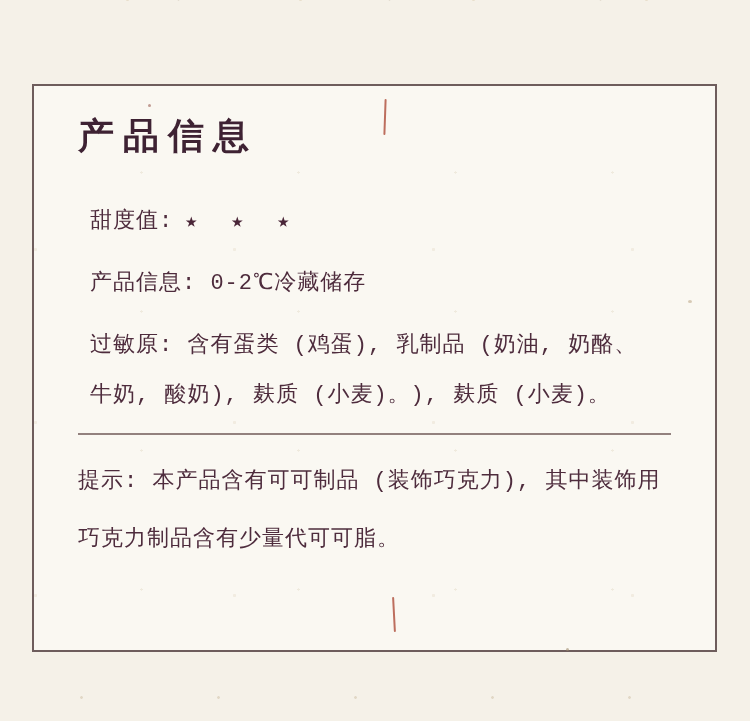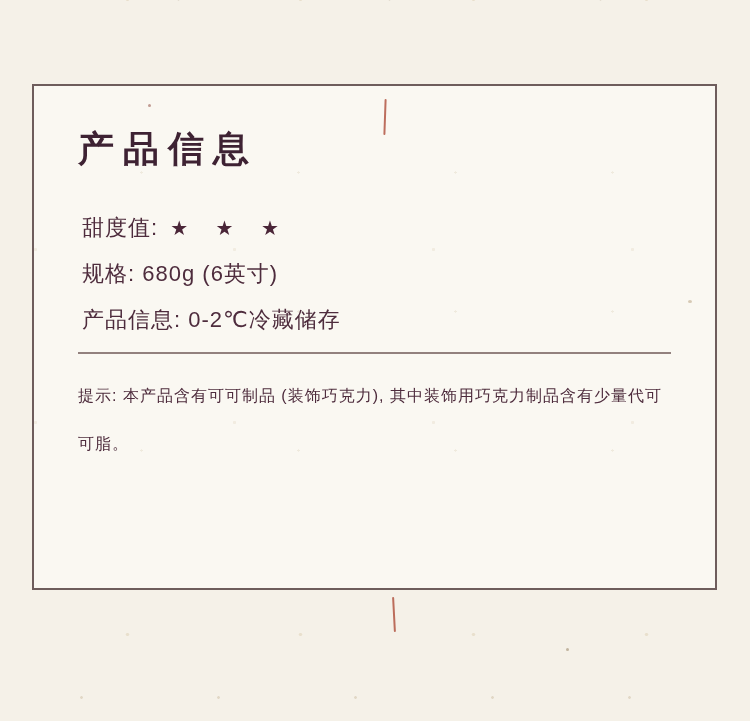--- a/index.html
+++ b/index.html
@@ -18,47 +18,48 @@
       radial-gradient(rgba(166,146,118,0.28) 1px, transparent 1.6px),
       radial-gradient(rgba(223,209,182,0.55) 1.5px, transparent 2.2px);
     background-size: 137px 149px, 211px 183px, 173px 127px;
     background-position: 13px 27px, 73px 91px, 41px 63px;
   }
   .card {
     position: absolute;
     left: 32px;
     top: 84px;
     width: 685px;
-    height: 506px;
+    height: 568px;
     box-sizing: border-box;
     background-color: #faf8f2;
     background-image:
       radial-gradient(rgba(205,190,160,0.25) 1px, transparent 1.5px),
       radial-gradient(rgba(225,214,190,0.35) 1.4px, transparent 2px);
     background-size: 157px 139px, 199px 173px;
     background-position: 29px 17px, 101px 77px;
     border: 2px solid #6e5d5c;
-    padding: 42px 44px 0 44px;
+    padding: 32px 44px 0 44px;
     z-index: 1;
+    font-family: Liberation Mono, monospace;
   }
   .card-title {
     margin: 0;
     font-size: 36px;
     line-height: 42px;
     font-weight: 700;
     letter-spacing: 9px;
     color: #3e2233;
   }
   .info-list {
     margin-top: 37px;
   }
   .info-row {
-    margin: 4px;
+    margin: 12px;
     font-size: 22px;
-    line-height: 42px;
+    line-height: 50px;
     letter-spacing: 1px;
     color: #4e2c3d;
   }
   .info-label {
     font-weight: 500;
   }
   .stars {
     display: inline-block;
     margin-left: 12px;
     font-size: 20px;
@@ -66,22 +67,22 @@
     color: #4a2638;
   }
   .divider {
     border: none;
     border-top: 2px solid #92817e;
     margin: 11px 0 0 0;
     height: 0;
   }
   .tip {
     margin: 18px 0 0 0;
-    font-size: 16px;
-    line-height: 48px;
+    font-size: 22px;
+    line-height: 58px;
     letter-spacing: 1px;
     color: #4e2c3d;
   }
   .fiber {
     position: absolute;
     width: 2px;
     border-radius: 2px;
     background: #a8402c;
     opacity: 0.75;
     z-index: 2;
@@ -105,25 +106,25 @@
 <div class="speck speck-1"></div>
 <div class="speck speck-2"></div>
 <div class="speck speck-3"></div>
 
 <section class="card">
   <h1 class="card-title">产品信息</h1>
 
   <div class="info-list">
     <p class="info-row"><span class="info-label">甜度值:</span><span class="stars">★ ★ ★</span></p>
 
-    <p class="info-row"><span class="info-label">规格:</span>
-      <span class="info-value">680g (6英寸)</span></p>
 
     <p class="info-row"><span class="info-label">产品信息:</span>
       <span class="info-value">0-2℃冷藏储存</span></p>
 
+    <p class="info-row"><span class="info-label">过敏原:</span>
+      <span class="info-value">含有蛋类 (鸡蛋), 乳制品 (奶油, 奶酪、牛奶, 酸奶), 麸质 (小麦)。), 麸质 (小麦)。</span></p>
   </div>
 
   <hr class="divider">
 
   <p class="tip"><span class="info-label">提示:</span>
     <span class="info-value">本产品含有可可制品 (装饰巧克力), 其中装饰用巧克力制品含有少量代可可脂。</span></p>
 </section>
 
 </body></html>

